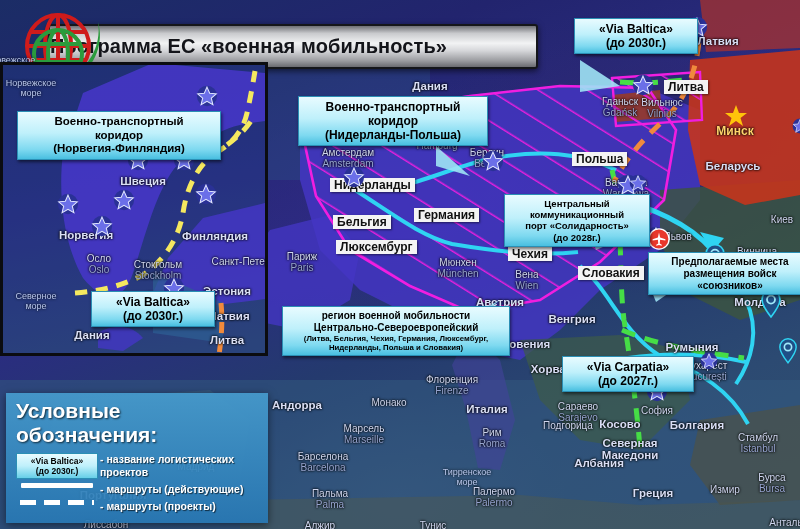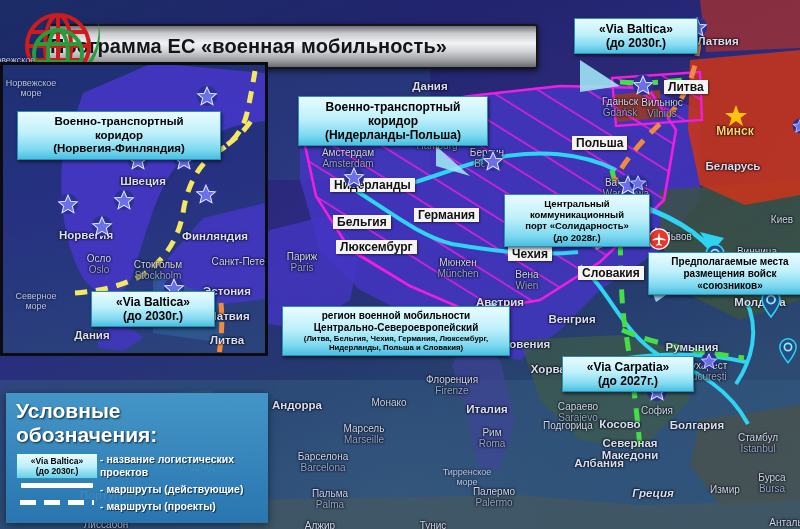--- a/index.html
+++ b/index.html
@@ -262,21 +262,21 @@
       <div class="cityname" style="left: 657px; top: 419px; width: 80px; font-size: 11.5px; color: rgb(217, 222, 245); font-weight: bold;">
         <div>Болгария</div>
       </div>
       <div class="cityname" style="left: 590px; top: 437px; width: 80px; font-size: 11.5px; color: rgb(217, 222, 245); font-weight: bold;">
         <div>Северная</div>
         <div>Македони</div>
       </div>
       <div class="cityname" style="left: 559px; top: 457px; width: 80px; font-size: 11.5px; color: rgb(217, 222, 245); font-weight: bold;">
         <div>Албания</div>
       </div>
-      <div class="cityname" style="left: 613px; top: 487px; width: 80px; font-size: 11.5px; color: rgb(217, 222, 245); font-weight: bold; font-style: italic;">
+      <div class="cityname" style="left: 613px; top: 487px; width: 80px; font-size: 11.5px; color: rgb(217, 222, 245); font-weight: bold;">
         <div>Греция</div>
       </div>
       <div class="cityname" style="left: 718px; top: 433px; width: 80px;">
         <div>Стамбул</div>
         <div class="lat">Istanbul</div>
       </div>
       <div class="cityname" style="left: 732px; top: 473px; width: 80px;">
         <div>Бурса</div>
         <div class="lat">Bursa</div>
       </div>
@@ -409,21 +409,21 @@
     <circle cx="11" cy="9.6" r="4" fill="none" stroke="#9fe9fb" stroke-width="1.8"></circle>
   </svg>
 
   <div id="country-chip-layer">
       <div class="cname" style="left: 330px; top: 178px;">Нидерланды</div>
       <div class="cname" style="left: 333px; top: 215px;">Бельгия</div>
       <div class="cname" style="left: 336px; top: 240px;">Люксембург</div>
       <div class="cname" style="left: 414px; top: 208px;">Германия</div>
       <div class="cname" style="left: 508px; top: 247px;">Чехия</div>
       <div class="cname" style="left: 578px; top: 266px;">Словакия</div>
-      <div class="cname" style="left: 572px; top: 136px;">Польша</div>
+      <div class="cname" style="left: 572px; top: 152px;">Польша</div>
       <div class="cname" style="left: 664px; top: 80px;">Литва</div>
     </div>
 
   <div class="inset">
     <svg width="262" height="288" style="position:absolute;left:0;top:-62px;">
       <rect x="0" y="0" width="262" height="350" fill="#23358f" opacity=".25"></rect>
 
       <path d="M60,150 C55,190 60,240 80,275 C100,300 120,300 130,270 C140,240 150,200 165,175
                C180,150 200,140 215,130 C235,120 250,120 262,118 L262,70 L150,60 L80,90 Z" fill="#4436c4" opacity=".92"></path>
       <path d="M150,290 C170,300 200,305 230,300 L262,296 L262,200 L200,215 L165,255 Z" fill="#4436c4" opacity=".85"></path>

